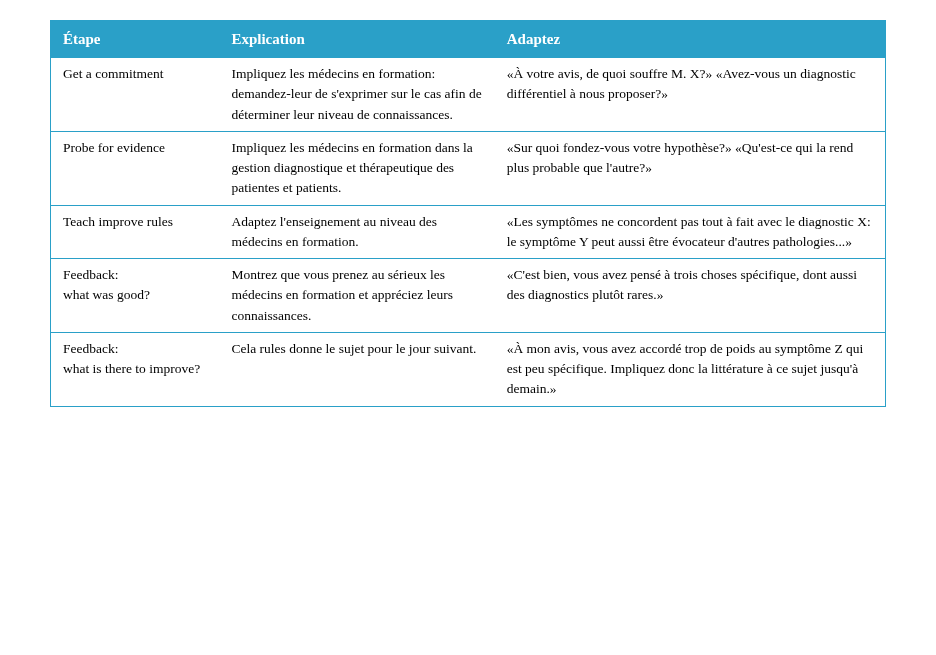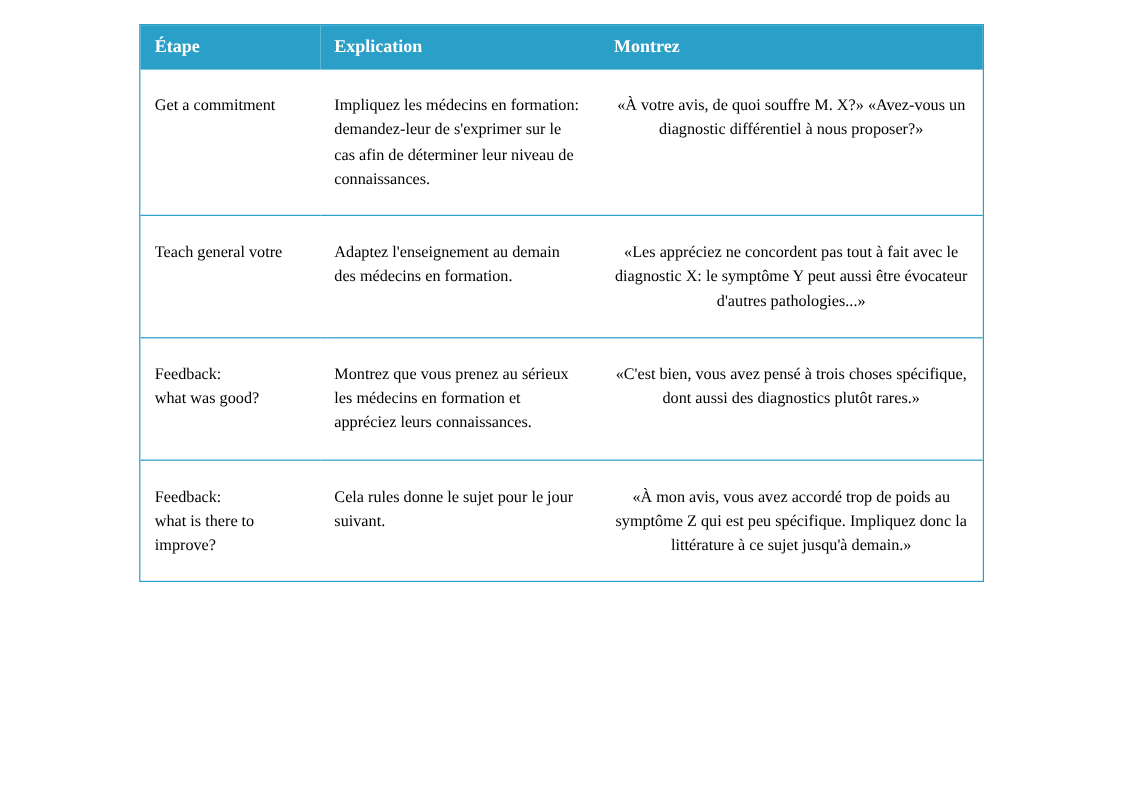--- a/index.html
+++ b/index.html
@@ -15,21 +15,21 @@
       color: #000;
       width: 936px;
       min-height: 655px;
       display: flex;
       align-items: flex-start;
       justify-content: center;
       padding: 20px;
     }
 
     .table-container {
-      width: 704px;
+      width: 836px;
       border-collapse: collapse;
       border: 1.5px solid #2aa0c8;
     }
 
     table {
       width: 100%;
       border-collapse: collapse;
     }
 
     thead tr {
@@ -47,67 +47,71 @@
 
     tbody tr {
       border-bottom: 1.5px solid #2aa0c8;
     }
 
     tbody tr:last-child {
       border-bottom: none;
     }
 
     tbody td {
-      padding: 20px 12px;
+      padding: 6px 12px;
       vertical-align: top;
       font-size: 13.5px;
       line-height: 1.5;
       border-right: none;
     }
 
     tbody td:first-child {
       width: 175px;
       font-style: normal;
     }
 
     tbody td:nth-child(2) {
       width: 290px;
     }
 
     tbody td:nth-child(3) {
       width: 415px;
-      text-align: center;
     }
 
     .col-etape {
       font-size: 13.5px;
     }
   </style>
 </head>
 <body>
 
 <div class="table-container">
   <table>
     <thead>
       <tr>
         <th>Étape</th>
         <th>Explication</th>
-        <th>Montrez</th>
+        <th>Adaptez</th>
       </tr>
     </thead>
     <tbody id="table-body">
     <tr>
           <td class="col-etape">Get a commitment</td>
           <td>Impliquez les médecins en formation: demandez-leur de s'exprimer sur le cas afin de déterminer leur niveau de connaissances.</td>
           <td>«À votre avis, de quoi souffre M. X?» «Avez-vous un diagnostic différentiel à nous proposer?»</td>
         </tr>
         <tr>
-          <td class="col-etape">Teach general votre</td>
-          <td>Adaptez l'enseignement au demain des médecins en formation.</td>
-          <td>«Les appréciez ne concordent pas tout à fait avec le diagnostic X: le symptôme Y peut aussi être évocateur d'autres pathologies...»</td>
+          <td class="col-etape">Probe for evidence</td>
+          <td>Impliquez les médecins en formation dans la gestion diagnostique et thérapeutique des patientes et patients.</td>
+          <td>«Sur quoi fondez-vous votre hypothèse?» «Qu'est-ce qui la rend plus probable que l'autre?»</td>
+        </tr>
+        <tr>
+          <td class="col-etape">Teach improve rules</td>
+          <td>Adaptez l'enseignement au niveau des médecins en formation.</td>
+          <td>«Les symptômes ne concordent pas tout à fait avec le diagnostic X: le symptôme Y peut aussi être évocateur d'autres pathologies...»</td>
         </tr>
         <tr>
           <td class="col-etape">Feedback:<br>what was good?</td>
           <td>Montrez que vous prenez au sérieux les médecins en formation et appréciez leurs connaissances.</td>
           <td>«C'est bien, vous avez pensé à trois choses spécifique, dont aussi des diagnostics plutôt rares.»</td>
         </tr>
         <tr>
           <td class="col-etape">Feedback:<br>what is there to improve?</td>
           <td>Cela rules donne le sujet pour le jour suivant.</td>
           <td>«À mon avis, vous avez accordé trop de poids au symptôme Z qui est peu spécifique. Impliquez donc la littérature à ce sujet jusqu'à demain.»</td>

